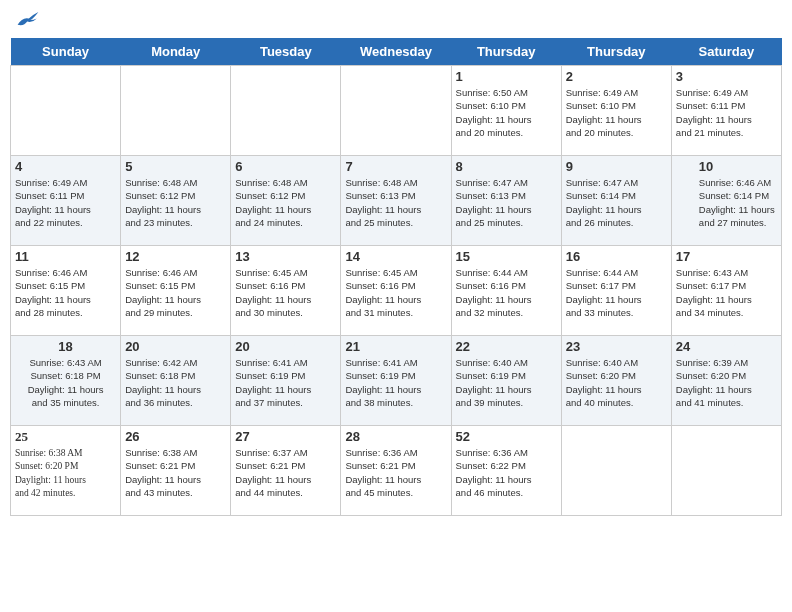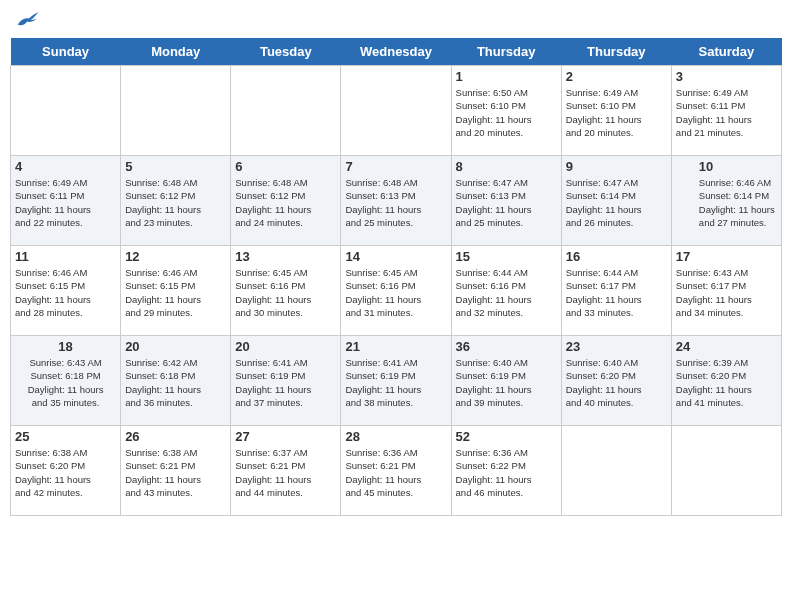--- a/index.html
+++ b/index.html
@@ -279,21 +279,21 @@
 and 37 minutes.</div>
         </td>
         <td style="background: rgb(240, 244, 248);">
           <span class="day-num">21</span>
           <div class="cell-info" style="white-space: pre-line;">Sunrise: 6:41 AM
 Sunset: 6:19 PM
 Daylight: 11 hours
 and 38 minutes.</div>
         </td>
         <td style="background: rgb(240, 244, 248);">
-          <span class="day-num">36</span>
+          <span class="day-num">22</span>
           <div class="cell-info" style="white-space: pre-line;">Sunrise: 6:40 AM
 Sunset: 6:19 PM
 Daylight: 11 hours
 and 39 minutes.</div>
         </td>
         <td style="background: rgb(240, 244, 248);">
           <span class="day-num">23</span>
           <div class="cell-info" style="white-space: pre-line;">Sunrise: 6:40 AM
 Sunset: 6:20 PM
 Daylight: 11 hours
@@ -301,21 +301,21 @@
         </td>
         <td style="background: rgb(240, 244, 248); margin-top: 38px;">
           <span class="day-num">24</span>
           <div class="cell-info" style="white-space: pre-line;">Sunrise: 6:39 AM
 Sunset: 6:20 PM
 Daylight: 11 hours
 and 41 minutes.</div>
         </td>
       </tr>
       <tr>
-        <td style="background: rgb(255, 255, 255);">
+        <td style="background: rgb(255, 255, 255); font-family: Liberation Serif, serif;">
           <span class="day-num">25</span>
           <div class="cell-info" style="white-space: pre-line;">Sunrise: 6:38 AM
 Sunset: 6:20 PM
 Daylight: 11 hours
 and 42 minutes.</div>
         </td>
         <td style="background: rgb(255, 255, 255);">
           <span class="day-num">26</span>
           <div class="cell-info" style="white-space: pre-line;">Sunrise: 6:38 AM
 Sunset: 6:21 PM

